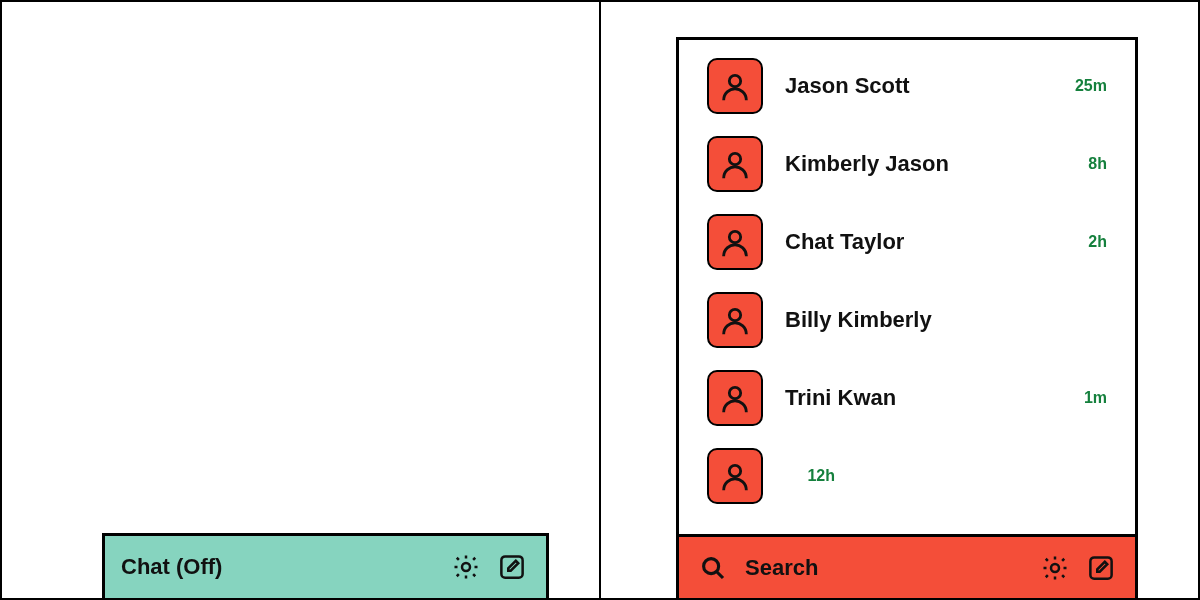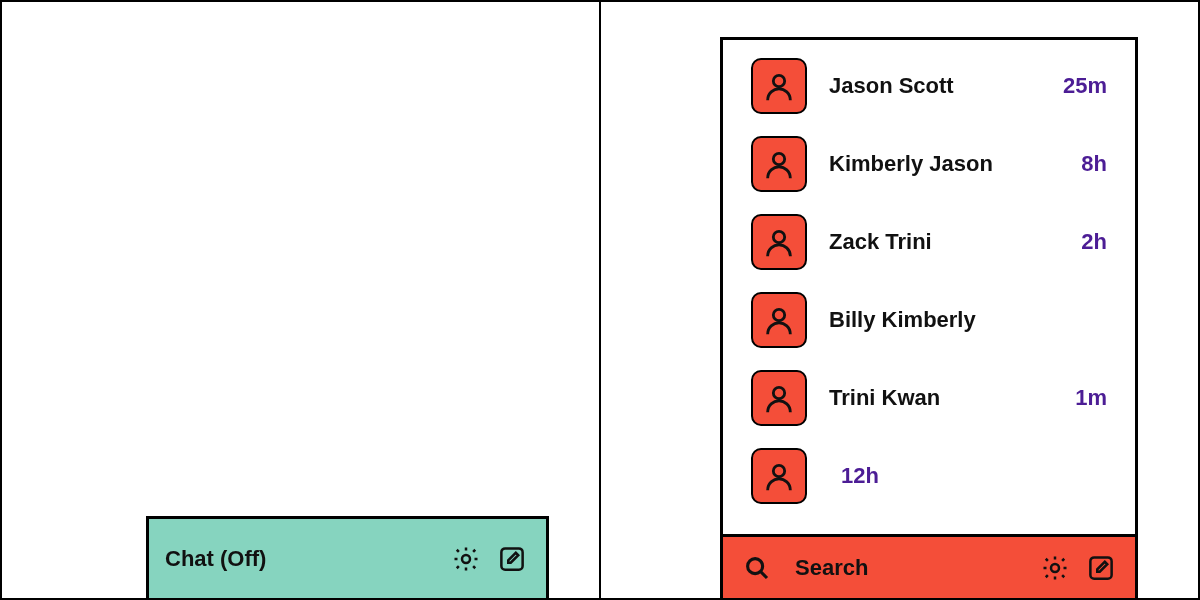--- a/index.html
+++ b/index.html
@@ -11,31 +11,30 @@
   }
   .canvas {
     width: 1200px;
     height: 600px;
     display: flex;
     border: 2px solid #000;
   }
   .panel {
     flex: 1;
     position: relative;
-    margin-left: 44px;
   }
   .panel-left { border-right: 2px solid #000; }
 
   
   .chat-bar {
     position: absolute;
     left: 100px;
     right: 50px;
     bottom: 0;
-    height: 82px;
+    height: 65px;
     background: #86d4bf;
     border: 3px solid #000;
     border-bottom: none;
     display: flex;
     align-items: center;
     padding: 0 16px;
   }
   .chat-bar .title {
     font-weight: 700;
     font-size: 22px;
@@ -82,40 +81,40 @@
   }
   .avatar svg { width: 34px; height: 34px; }
   .contact-name {
     font-weight: 700;
     font-size: 22px;
     flex: 1;
     color: #111;
   }
   .contact-time {
     font-weight: 700;
-    font-size: 22px;
-    color: #4c1d95;
+    font-size: 16px;
+    color: #15803d;
     min-width: 50px;
     text-align: right;
   }
   .status-dot {
     width: 16px;
     height: 16px;
     border-radius: 50%;
     background: #f44e39;
   }
 
   .search-bar {
     height: 64px;
     background: #f44e39;
     border-top: 3px solid #000;
     display: flex;
     align-items: center;
     padding: 0 16px;
-    gap: 20px;
+    gap: 14px;
   }
   .search-bar .search-label {
     font-weight: 700;
     font-size: 22px;
     color: #111;
     flex: 1;
   }
   .search-bar .icons { display: flex; gap: 10px; }
 
   .icon-box {
@@ -179,21 +178,21 @@
           <span class="contact-time">8h</span>
         </div>
 
         <div class="contact-row">
           <span class="avatar">
             <svg viewBox="0 0 24 24" fill="none" stroke="#111" stroke-width="2">
                 <circle cx="12" cy="8.5" r="4"></circle>
                 <path d="M4 22c0-5 4-8 8-8s8 3 8 8"></path>
               </svg>
           </span>
-          <span class="contact-name">Zack Trini</span>
+          <span class="contact-name">Chat Taylor</span>
           <span class="contact-time">2h</span>
         </div>
 
         <div class="contact-row">
           <span class="avatar">
             <svg viewBox="0 0 24 24" fill="none" stroke="#111" stroke-width="2">
                 <circle cx="12" cy="8.5" r="4"></circle>
                 <path d="M4 22c0-5 4-8 8-8s8 3 8 8"></path>
               </svg>
           </span>

